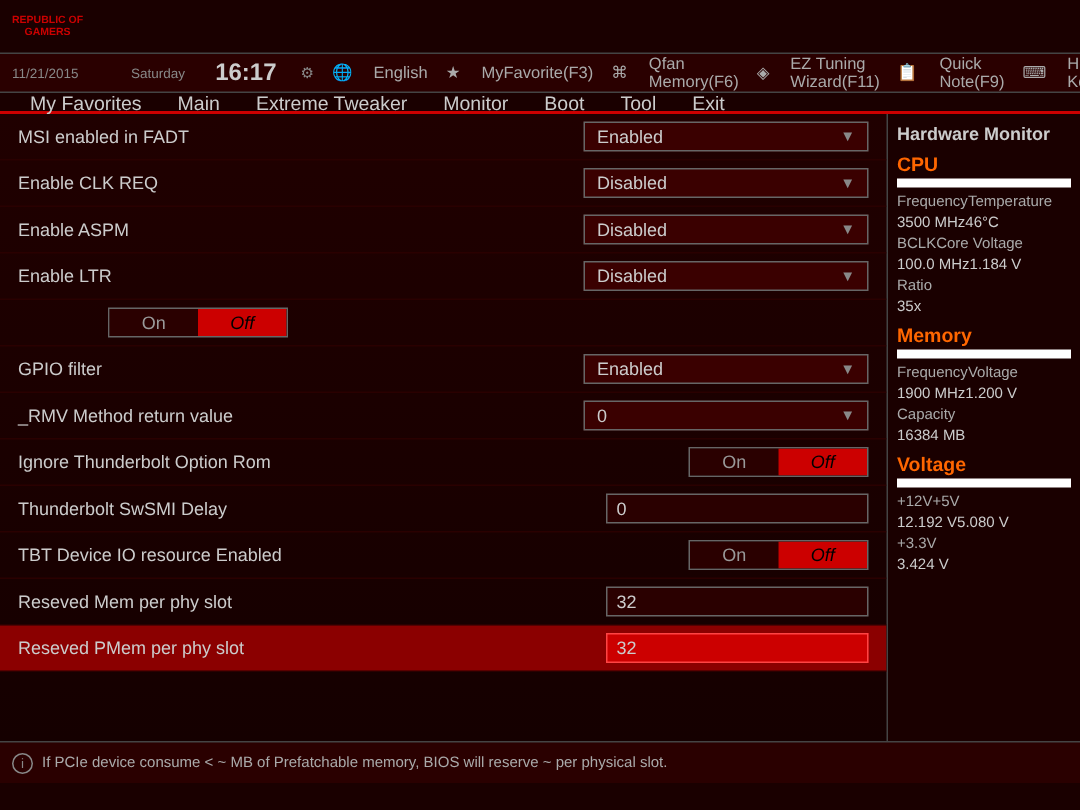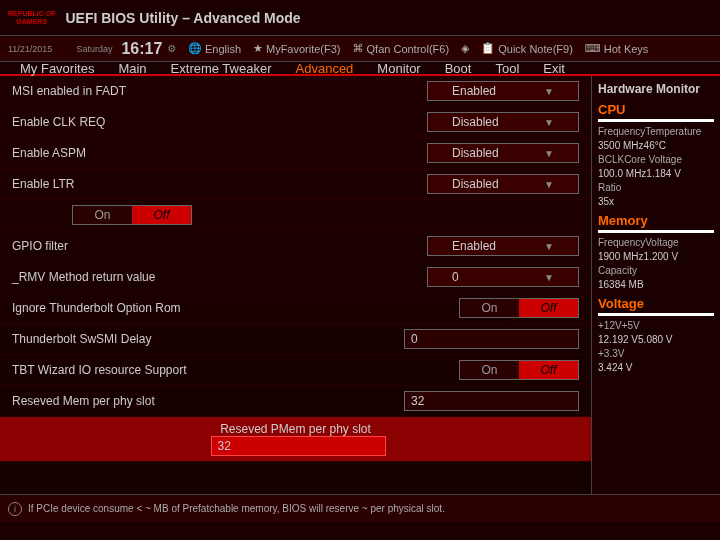--- a/index.html
+++ b/index.html
@@ -51,21 +51,21 @@
       padding: 3px 8px;
       height: 26px;
       gap: 12px;
       font-size: 11px;
       color: #aaa;
       border-bottom: 1px solid #444;
     }
     .status-item {
       display: flex;
       align-items: center;
-      gap: 3px;
+      gap: 14px;
     }
     .datetime {
       color: #ccc;
       font-size: 16px;
       font-weight: bold;
     }
 
     
     .nav-bar {
       background: #1a0000;
@@ -103,39 +103,39 @@
       border-right: 1px solid #444;
     }
 
     .settings-row {
       display: flex;
       align-items: center;
       padding: 5px 12px;
       border-bottom: 1px solid #2a0000;
       min-height: 30px;
     }
-    .settings-row.selected { background: #8b0000; flex-direction: column; }
+    .settings-row.selected { background: #8b0000; }
     .row-label {
       flex: 1;
       color: #ccc;
       font-size: 12px;
     }
     .row-control {
       min-width: 180px;
       display: flex;
       justify-content: flex-end;
     }
 
     
     .dropdown-ctrl {
       background: #3a0000;
       border: 1px solid #666;
       color: #ccc;
-      padding: 2px 24px;
-      width: 152px;
+      padding: 2px 8px;
+      width: 190px;
       display: flex;
       align-items: center;
       justify-content: space-between;
       font-size: 12px;
       cursor: pointer;
     }
     .dropdown-arrow {
       color: #888;
       font-size: 10px;
     }
@@ -184,21 +184,21 @@
       font-size: 12px;
       font-weight: bold;
       margin-bottom: 6px;
       text-align: left;
     }
     .hw-section-title {
       color: #ff6600;
       font-size: 13px;
       font-weight: bold;
       margin: 6px 0 4px 0;
-      border-bottom: 3px solid #ffffff;
+      border-bottom: 6px solid #ffffff;
       padding-bottom: 2px;
     }
     .hw-row {
       display: flex;
       justify-content: flex-start;
       margin-bottom: 3px;
     }
     .hw-label {
       color: #aaa;
       font-size: 10px;
@@ -238,60 +238,59 @@
     .content-panel::-webkit-scrollbar-thumb { background: #cc0000; }
   </style>
 </head>
 <body>
 
 <div class="top-bar">
   <div class="logo-area">
     <div class="logo-text">REPUBLIC OF</div>
     <div class="logo-text">GAMERS</div>
   </div>
-  <div class="bios-title">UEFI BIOS Utility – Advanced Mode</div>
 </div>
 
 <div class="status-bar">
   <div class="status-item">
     <span style="font-size:9px;color:#888">11/21/2015</span>
     <span style="font-size:9px;color:#888;margin-left:21px">Saturday</span>
     <span class="datetime" style="margin-left:6px">16:17</span>
     <span style="font-size:10px;color:#888;margin-left:2px">⚙</span>
   </div>
   <div class="status-item">
     <span>🌐</span>
     <span>English</span>
   </div>
   <div class="status-item">
     <span>★</span>
     <span>MyFavorite(F3)</span>
   </div>
   <div class="status-item">
     <span>⌘</span>
-    <span>Qfan Control(F6)</span>
+    <span>Qfan Memory(F6)</span>
   </div>
   <div class="status-item">
     <span>◈</span>
+    <span>EZ Tuning Wizard(F11)</span>
   </div>
   <div class="status-item">
     <span>📋</span>
     <span>Quick Note(F9)</span>
   </div>
   <div class="status-item">
     <span>⌨</span>
     <span>Hot Keys</span>
   </div>
 </div>
 
 <div class="nav-bar">
   <div class="nav-item">My Favorites</div>
   <div class="nav-item">Main</div>
   <div class="nav-item">Extreme Tweaker</div>
-  <div class="nav-item active">Advanced</div>
   <div class="nav-item">Monitor</div>
   <div class="nav-item">Boot</div>
   <div class="nav-item">Tool</div>
   <div class="nav-item">Exit</div>
 </div>
 
 <div class="main-area">
 
   <div class="content-panel">
 
@@ -375,21 +374,21 @@
     </div>
 
     <div class="settings-row">
       <div class="row-label">Thunderbolt SwSMI Delay</div>
       <div class="row-control">
         <div class="text-input-ctrl">0</div>
       </div>
     </div>
 
     <div class="settings-row">
-      <div class="row-label">TBT Wizard IO resource Support</div>
+      <div class="row-label">TBT Device IO resource Enabled</div>
       <div class="row-control">
         <div class="toggle-ctrl">
           <div class="toggle-btn">On</div>
           <div class="toggle-btn off-active">Off</div>
         </div>
       </div>
     </div>
 
     <div class="settings-row">
       <div class="row-label">Reseved Mem per phy slot</div>

